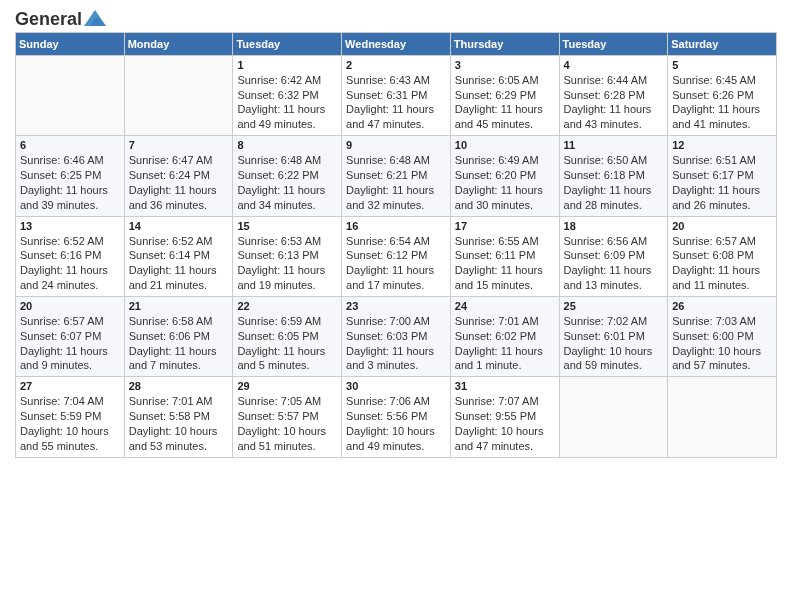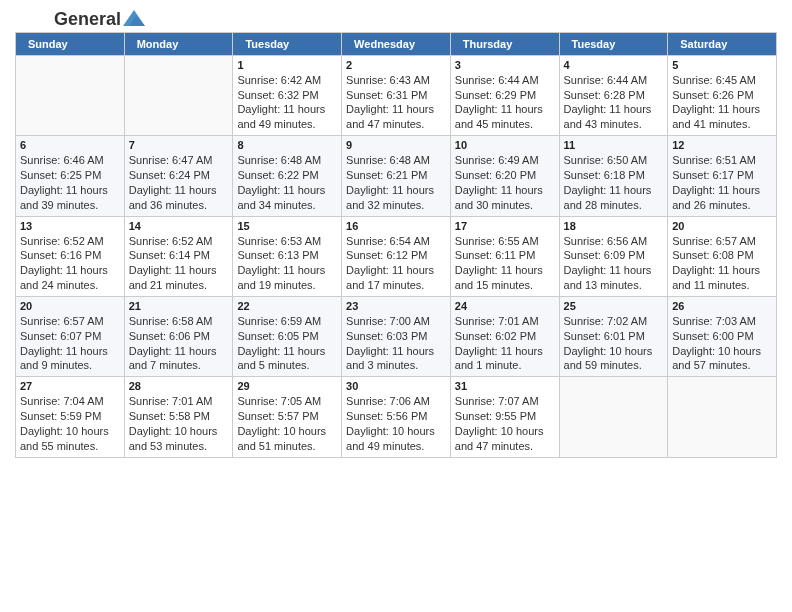--- a/index.html
+++ b/index.html
@@ -14,21 +14,20 @@
       display: flex;
       align-items: flex-start;
       justify-content: space-between;
       margin-bottom: 4px;
     }
     .logo {
       display: flex;
       flex-direction: column;
       align-items: flex-start;
       line-height: 1.1;
-      margin-left: 39px;
     }
     .month-title {
       font-size: 36px;
       font-weight: bold;
       color: #222;
       text-align: right;
     }
     .subtitle {
       text-align: center;
       font-size: 13px;
@@ -37,21 +36,21 @@
       font-weight: normal;
     }
     .calendar-table {
       width: 100%;
       border-collapse: collapse;
       font-size: 10px;
     }
     .calendar-table th {
       background: #3a6fad;
       color: #fff;
-      padding: 5px 12px;
+      padding: 5px 3px;
       text-align: left;
       font-size: 11px;
       font-weight: bold;
       border: 1px solid #ccc;
     }
     .calendar-table td {
       border: 1px solid #ccc;
       vertical-align: top;
       padding: 3px 4px;
       width: calc(100% / 7);
@@ -118,21 +117,21 @@
 Daylight: 11 hours and 49 minutes.</div>
         </td>
         <td>
           <div class="day-num">2</div>
           <div class="day-detail">Sunrise: 6:43 AM
 Sunset: 6:31 PM
 Daylight: 11 hours and 47 minutes.</div>
         </td>
         <td>
           <div class="day-num">3</div>
-          <div class="day-detail">Sunrise: 6:44 AM
+          <div class="day-detail">Sunrise: 6:05 AM
 Sunset: 6:29 PM
 Daylight: 11 hours and 45 minutes.</div>
         </td>
         <td>
           <div class="day-num">4</div>
           <div class="day-detail">Sunrise: 6:44 AM
 Sunset: 6:28 PM
 Daylight: 11 hours and 43 minutes.</div>
         </td>
         <td>

